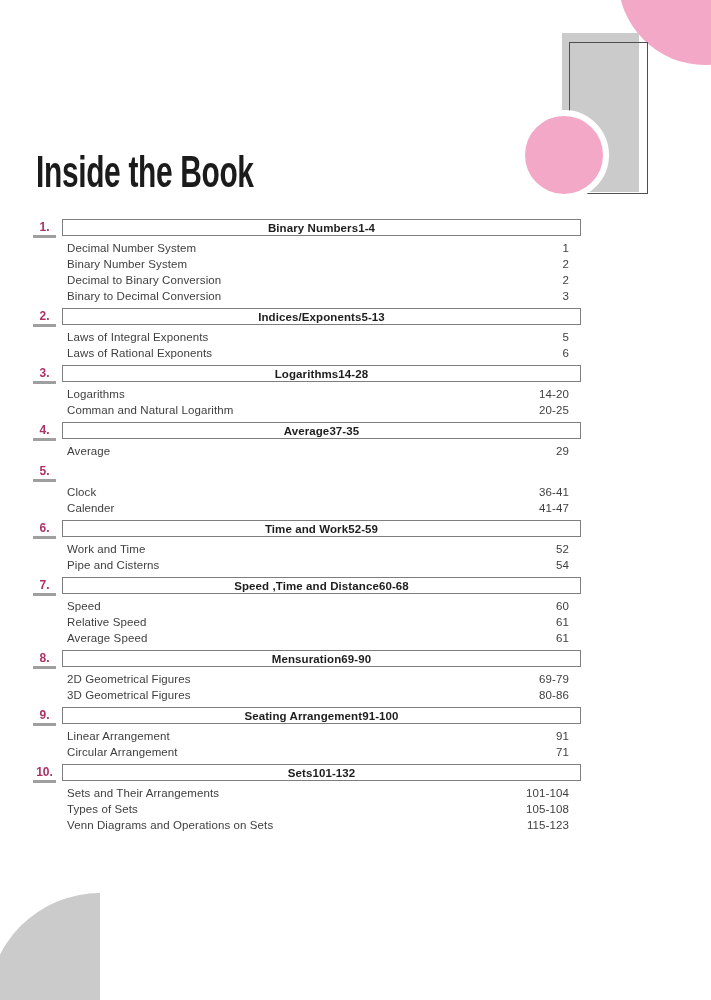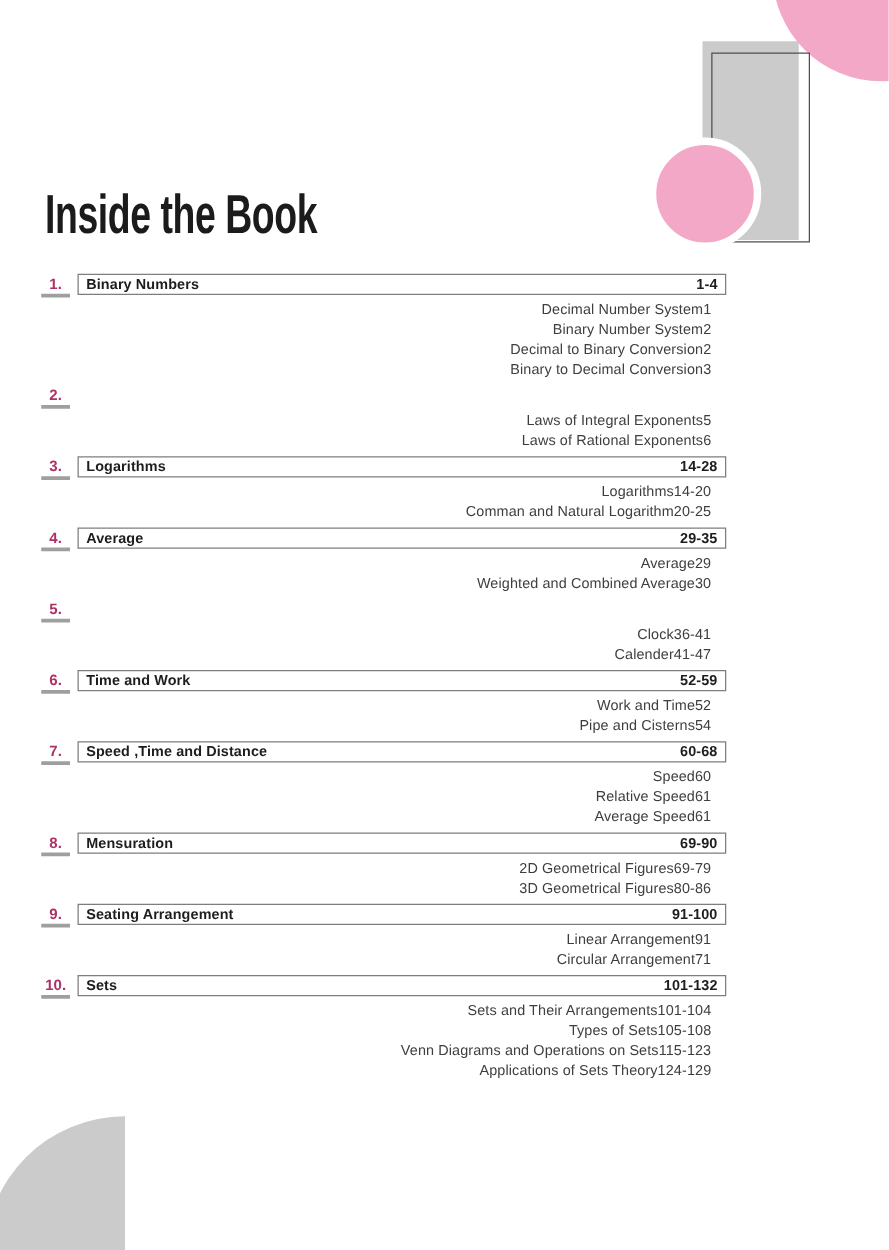--- a/index.html
+++ b/index.html
@@ -27,27 +27,27 @@
   .toc-section { margin-bottom:4px; }
   .chapter-row { display:flex; align-items:flex-start; }
   .chapter-num {
     width:23px; height:16px; line-height:16px; margin-right:6px;
     border-bottom:3px solid #9f9f9f; text-align:center;
     font-size:12px; font-weight:700; color:#ad3167;
   }
   .chapter-box {
     flex:1; box-sizing:border-box; height:17px;
     border:1px solid #7e7e7e; background:#ffffff;
-    display:flex; align-items:center; justify-content:space-between;
+    display:flex; align-items:center; justify-content:center;
     padding:0 6px;
   }
   .chapter-title, .chapter-pages { font-size:11.5px; font-weight:700; color:#1d1d1d; letter-spacing:0.1px; }
   .sub-list { padding-top:2px; }
   .sub-row {
-    height:16px; display:flex; align-items:center; justify-content:flex-end;
+    height:16px; display:flex; align-items:center; justify-content:space-between;
     padding-left:34px; padding-right:12px;
   }
   .sub-label, .sub-pages { font-size:11.5px; color:#3e3e3e; letter-spacing:0.1px; }
 </style>
 </head>
 <body>
 
 <div class="page">
 
   <div class="gray-rect"></div>
@@ -82,20 +82,24 @@
           </div>
           <div class="sub-row">
             <span class="sub-label">Binary to Decimal Conversion</span>
             <span class="sub-pages">3</span>
           </div>
         </div>
       </div>
       <div class="toc-section">
         <div class="chapter-row">
           <div class="chapter-num">2.</div>
+          <div class="chapter-box">
+            <span class="chapter-title">Indices/Exponents</span>
+            <span class="chapter-pages">5-13</span>
+          </div>
         </div>
         <div class="sub-list">
           <div class="sub-row">
             <span class="sub-label">Laws of Integral Exponents</span>
             <span class="sub-pages">5</span>
           </div>
           <div class="sub-row">
             <span class="sub-label">Laws of Rational Exponents</span>
             <span class="sub-pages">6</span>
           </div>
@@ -118,32 +122,28 @@
             <span class="sub-label">Comman and Natural Logarithm</span>
             <span class="sub-pages">20-25</span>
           </div>
         </div>
       </div>
       <div class="toc-section">
         <div class="chapter-row">
           <div class="chapter-num">4.</div>
           <div class="chapter-box">
             <span class="chapter-title">Average</span>
-            <span class="chapter-pages">29-35</span>
+            <span class="chapter-pages">37-35</span>
           </div>
         </div>
         <div class="sub-list">
           <div class="sub-row">
             <span class="sub-label">Average</span>
             <span class="sub-pages">29</span>
           </div>
-          <div class="sub-row">
-            <span class="sub-label">Weighted and Combined Average</span>
-            <span class="sub-pages">30</span>
-          </div>
         </div>
       </div>
       <div class="toc-section">
         <div class="chapter-row">
           <div class="chapter-num">5.</div>
         </div>
         <div class="sub-list">
           <div class="sub-row">
             <span class="sub-label">Clock</span>
             <span class="sub-pages">36-41</span>
@@ -248,20 +248,16 @@
             <span class="sub-pages">101-104</span>
           </div>
           <div class="sub-row">
             <span class="sub-label">Types of Sets</span>
             <span class="sub-pages">105-108</span>
           </div>
           <div class="sub-row">
             <span class="sub-label">Venn Diagrams and Operations on Sets</span>
             <span class="sub-pages">115-123</span>
           </div>
-          <div class="sub-row">
-            <span class="sub-label">Applications of Sets Theory</span>
-            <span class="sub-pages">124-129</span>
-          </div>
         </div>
       </div>
     </div>
 </div>
 
 </body></html>

